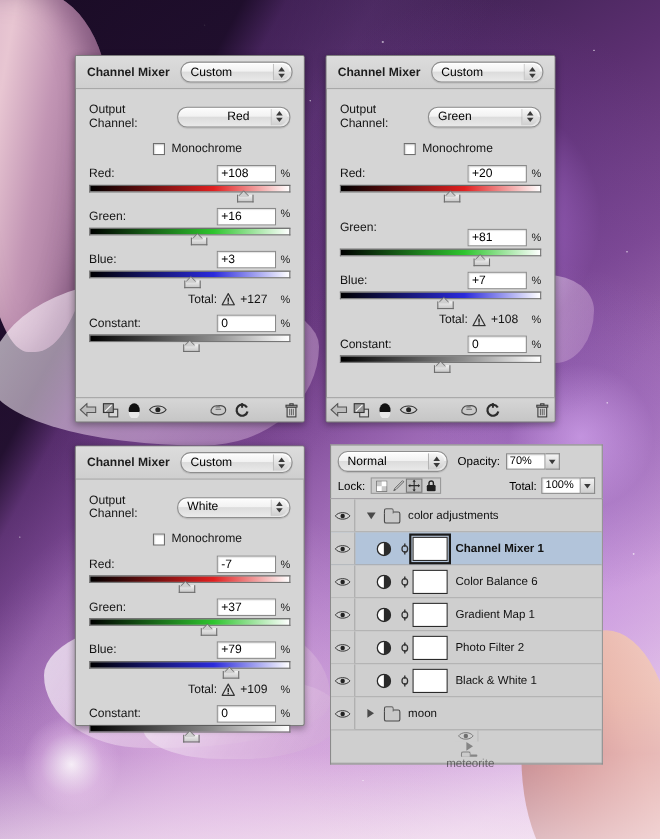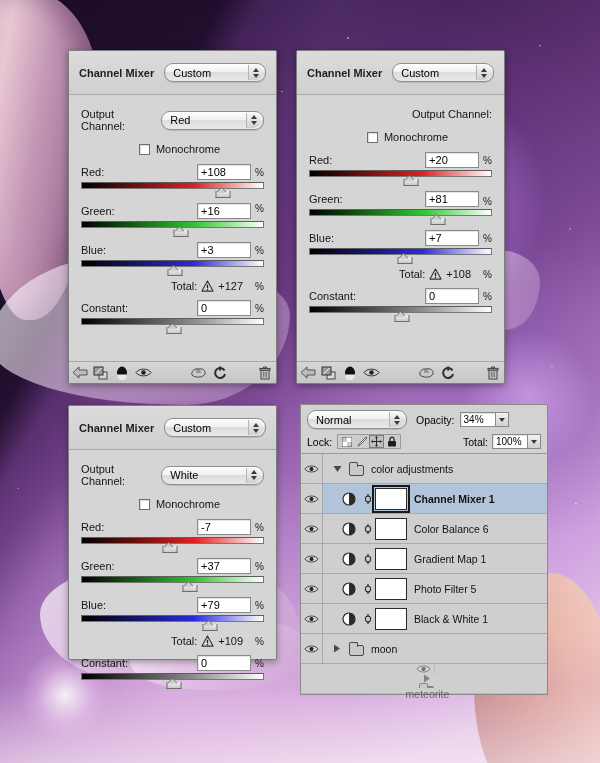--- a/index.html
+++ b/index.html
@@ -93,21 +93,21 @@
 
   
   .dialog{
     position:absolute;
     background:#d5d5d5;
     border:1px solid #7d7d7d;
     border-radius:2px;
     box-shadow:0 2px 7px rgba(0,0,0,.35);
   }
   .dlg-head{
-    height:44px;
+    height:30px;
     display:flex; align-items:center;
     padding:0 10px;
     border-bottom:1px solid #a8a8a8;
     background:linear-gradient(180deg,#dcdcdc,#cfcfcf);
     text-align:right;
   }
   .dlg-title{ font-weight:bold; font-size:11px; color:#1d1d1d; white-space:nowrap; }
   .dlg-body{ position:relative; padding:0 12px; }
 
   
@@ -290,21 +290,21 @@
       <span>Custom</span>
       <span class="arrows">
         <i class="tri-u"></i>
           <i class="tri-d"></i>
       </span>
     </div>
   </div>
   <div class="dlg-body">
     <div style="display:flex;align-items:center;justify-content:flex-end;gap:6px;margin-top:13px;">
       <span class="row-label">Output Channel:</span>
-      <div class="popup" style="width:110px;">
+      <div class="popup" style="width:110px;justify-content:center;">
         <span>Red</span>
         <span class="arrows">
             <i class="tri-u"></i>
             <i class="tri-d"></i>
           </span>
       </div>
     </div>
     <div style="display:flex;align-items:center;justify-content:center;gap:6px;margin-top:11px;padding-left:14px;">
       <span class="chk"></span>
       <span class="row-label">Monochrome</span>
@@ -433,20 +433,27 @@
       <span>Custom</span>
       <span class="arrows">
           <i class="tri-u"></i>
           <i class="tri-d"></i>
         </span>
     </div>
   </div>
   <div class="dlg-body">
     <div style="display:flex;align-items:center;justify-content:flex-end;gap:6px;margin-top:13px;">
       <span class="row-label">Output Channel:</span>
+      <div class="popup" style="width:110px;">
+        <span>Green</span>
+        <span class="arrows">
+            <i class="tri-u"></i>
+            <i class="tri-d"></i>
+          </span>
+      </div>
     </div>
     <div style="display:flex;align-items:center;justify-content:center;gap:6px;margin-top:11px;padding-left:14px;">
       <span class="chk"></span>
       <span class="row-label">Monochrome</span>
     </div>
 
     <div style="margin-top:9px;">
       <div style="display:flex;align-items:center;justify-content:space-between;">
         <span class="row-label">Red:</span>
         <span style="display:flex;align-items:center;gap:4px;text-align:right;">
@@ -456,21 +463,21 @@
       </div>
       <div class="slider">
         <div class="track t-red"></div>
         <div class="thumb" style="left:55%"></div>
       </div>
     </div>
 
     <div style="margin-top:8px;">
       <div style="display:flex;align-items:center;justify-content:space-between;">
         <span class="row-label">Green:</span>
-        <span style="display:flex;align-items:flex-end;gap:4px;">
+        <span style="display:flex;align-items:center;gap:4px;margin-top:19px;">
           <span class="numbox">+81</span>
           <span class="pct">%</span>
         </span>
       </div>
       <div class="slider">
         <div class="track t-green"></div>
         <div class="thumb" style="left:70%"></div>
       </div>
     </div>
 
@@ -664,21 +671,21 @@
     <div class="lp-row">
       <div class="popup" style="width:100px;">
         <span>Normal</span>
         <span class="arrows">
             <i class="tri-u"></i>
             <i class="tri-d"></i>
           </span>
       </div>
       <span style="font-size:10.5px;margin-left:4px;">Opacity:</span>
       <span style="display:flex;">
-        <span class="fillbox">34%</span>
+        <span class="fillbox">70%</span>
         <span class="tinyarrow">
             <i class="tri-d"></i>
           </span>
       </span>
     </div>
 
     <div class="lp-row">
       <span style="font-size:10.5px;">Lock:</span>
       <span class="lockbox">
         <span class="lockbtn">
@@ -822,21 +829,21 @@
             <path d="M7 1 A6 6 0 0 1 7 13 Z" fill="#2b2b2b"></path>
           </svg>
       </span>
       <span class="linkcell">
         <svg width="8" height="14" viewBox="0 0 8 14">
             <path d="M4 2 v3 M4 9 v3" stroke="#333" stroke-width="1.3"></path>
             <rect x="1.5" y="4" width="5" height="6" rx="2.5" fill="none" stroke="#333" stroke-width="1.2"></rect>
           </svg>
       </span>
       <span class="maskthumb"></span>
-      <span class="lname">Photo Filter 5</span>
+      <span class="lname">Photo Filter 2</span>
     </div>
 
     <div class="layer">
       <span class="eyecell">
         <svg width="15" height="10" viewBox="0 0 17 11">
             <path d="M1 5.5 C4 1 13 1 16 5.5 C13 10 4 10 1 5.5 Z" fill="#d4d4d4" stroke="#333"></path>
             <circle cx="8.5" cy="5.5" r="2.3" fill="#222"></circle>
           </svg>
       </span>
       <span class="indent"></span>

